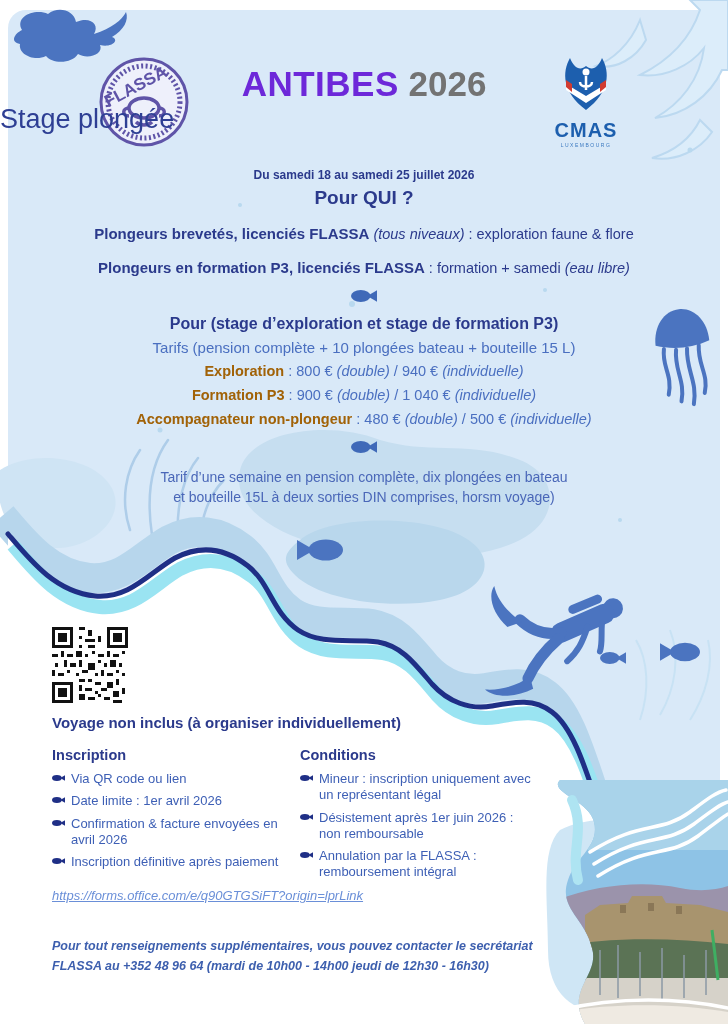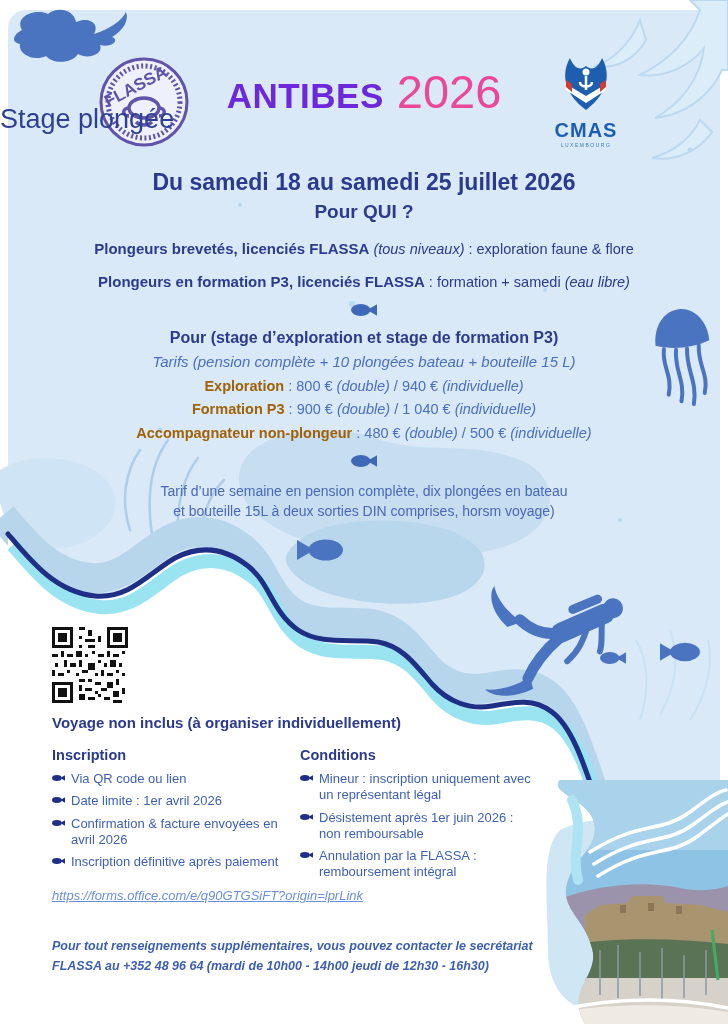--- a/index.html
+++ b/index.html
@@ -5,37 +5,37 @@
   html,body{margin:0;padding:0;background:#ffffff;}
   .page{position:relative;width:728px;height:1024px;background:#ffffff;overflow:hidden;
         font-family:"Liberation Sans",sans-serif;color:#2b3a8c;}
   .panel{position:absolute;left:8px;top:10px;width:712px;height:1006px;background:#d9e9f8;border-radius:18px;}
   .decor{position:absolute;left:0;top:0;z-index:1;pointer-events:none;}
   .content{position:relative;z-index:5;}
 
   
   .hdr-title{position:absolute;left:0;top:64px;width:728px;text-align:center;}
   .hdr-title .t1{font-size:35px;font-weight:bold;letter-spacing:.5px;color:#6d28d9;}
-  .hdr-title .t2{font-size:47px;font-weight:normal;color:#ec4899;}
+  .hdr-title .t2{font-size:35px;font-weight:bold;color:#737373;}
   .hdr-sub{position:absolute;left:0;top:104px;width:728px;text-align:left;font-size:27px;color:#2e3f94;}
   .logo-flassa{position:absolute;left:98px;top:56px;z-index:5;}
   .logo-cmas{position:absolute;left:540px;top:56px;z-index:5;text-align:center;width:92px;}
   .cmas-word{font-size:20px;font-weight:bold;color:#1d5fae;letter-spacing:1px;margin-top:1px;}
   .cmas-sub{font-size:5px;color:#3b79c0;letter-spacing:1.5px;}
 
   
   .copy{position:absolute;left:0;top:168px;width:728px;text-align:center;line-height:1.3;}
-  .date-line{font-size:23px;font-weight:bold;}
+  .date-line{font-size:12px;font-weight:bold;}
   .question{font-size:19px;font-weight:bold;margin-top:2px;}
   .aud{font-size:14.5px;margin-top:14px;color:#2b3a8c;}
   .aud b{font-size:15px;}
   .it{font-style:italic;}
   .fish-divider{margin:10px auto 2px auto;height:18px;}
   .price-head{font-size:16px;font-weight:bold;margin-top:8px;}
-  .price-sub{font-size:15px;font-style:italic;color:#4a6fc0;margin-top:3px;}
+  .price-sub{font-size:15px;color:#4a6fc0;margin-top:3px;}
   .price-row{font-size:14.5px;margin-top:5px;}
   .price-row .lab{font-weight:bold;color:#a16207;text-align:center;}
   .price-row .val{color:#4a6fc0;}
   .note{font-size:14px;color:#4a67b8;margin-top:10px;line-height:1.45;}
 
   
   .travel{position:absolute;left:52px;top:714px;font-size:15px;font-weight:bold;color:#2b3a8c;}
   .col{position:absolute;top:746px;font-size:13px;color:#3d5fb5;line-height:1.25;}
   .col.insc{left:52px;width:252px;}
   .col.cond{left:300px;width:232px;}

